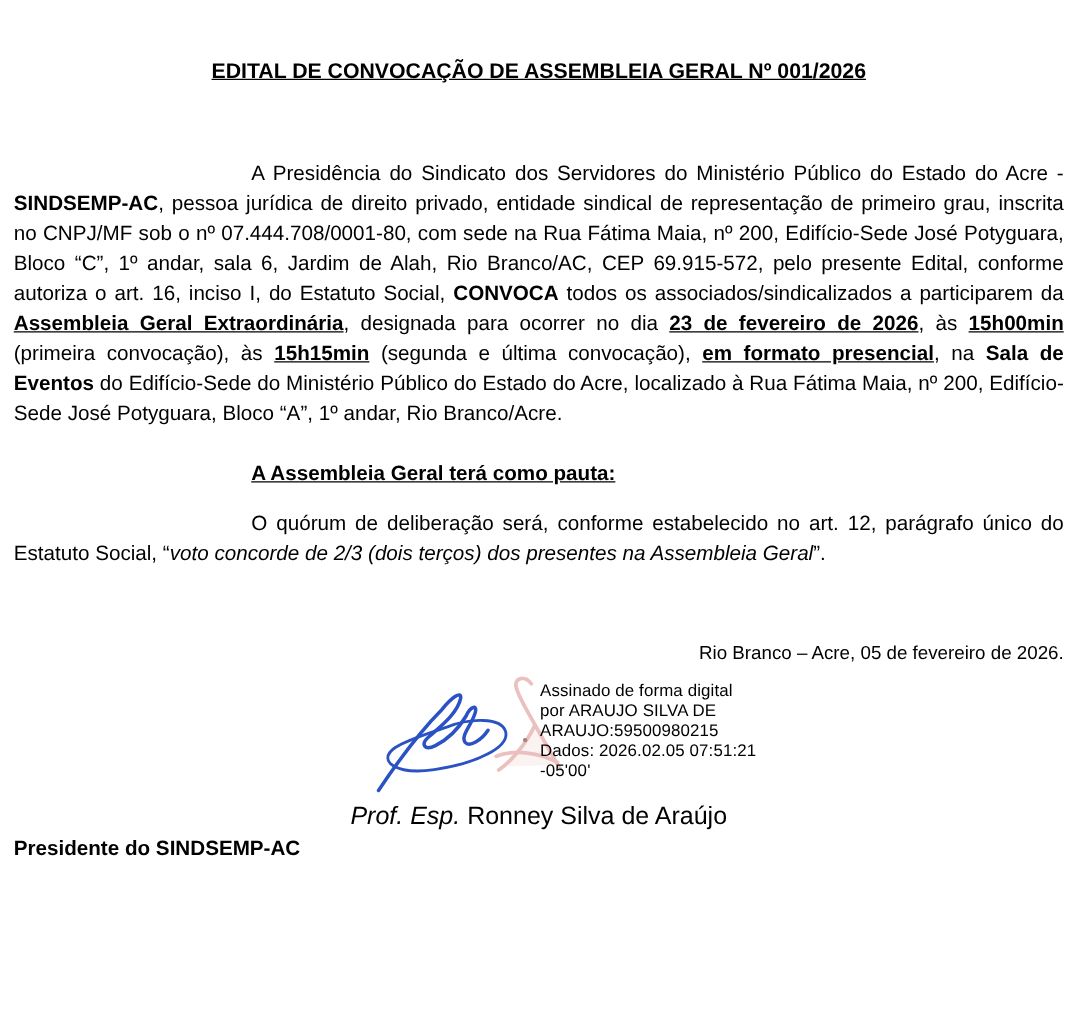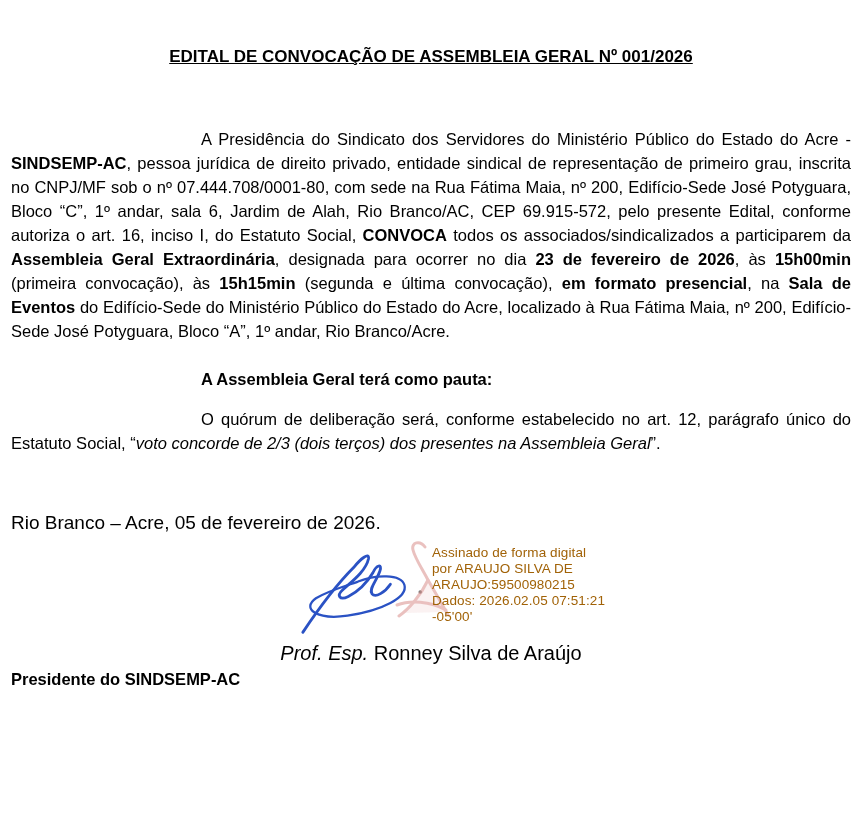--- a/index.html
+++ b/index.html
@@ -24,33 +24,33 @@
 
   .para {
     margin: 0;
     font-size: 16.5px;
     line-height: 24px;
     text-align: justify;
   }
   .indent { text-indent: 190px; }
 
   .b { font-weight: bold; }
-  .u { }
+  .u { text-decoration: underline; }
   .i { font-style: italic; }
-  .bu { font-weight: bold; }
+  .bu { font-weight: bold; text-decoration: underline; }
 
   .intro-para   { margin-top: 60px; }
   .agenda-head  { margin-top: 24px; text-align: left; }
   .agenda-item  { margin-top: 14px; }
   .quorum-para  { margin-top: 16px; }
 
   .date-line {
     margin: 56px 0 0 0;
-    text-align: left;
-    font-size: 19px;
+    text-align: right;
+    font-size: 15px;
     line-height: 24px;
   }
 
   .sig-area {
     position: relative;
     margin-top: 6px;
     height: 95px;
   }
   .sig-scribble {
     position: absolute;
@@ -66,21 +66,21 @@
     width: 58px;
     height: 88px;
     opacity: 0.55;
   }
   .stamp-text {
     position: absolute;
     left: 421px;
     top: 4px;
     font-size: 13.5px;
     line-height: 16px;
-    color: #a16207;
+    color: #000000;
     letter-spacing: 0.1px;
   }
 
   .signer-name {
     margin: 4px 0 0 0;
     text-align: center;
     font-size: 20px;
     line-height: 26px;
   }
   .signer-title {

